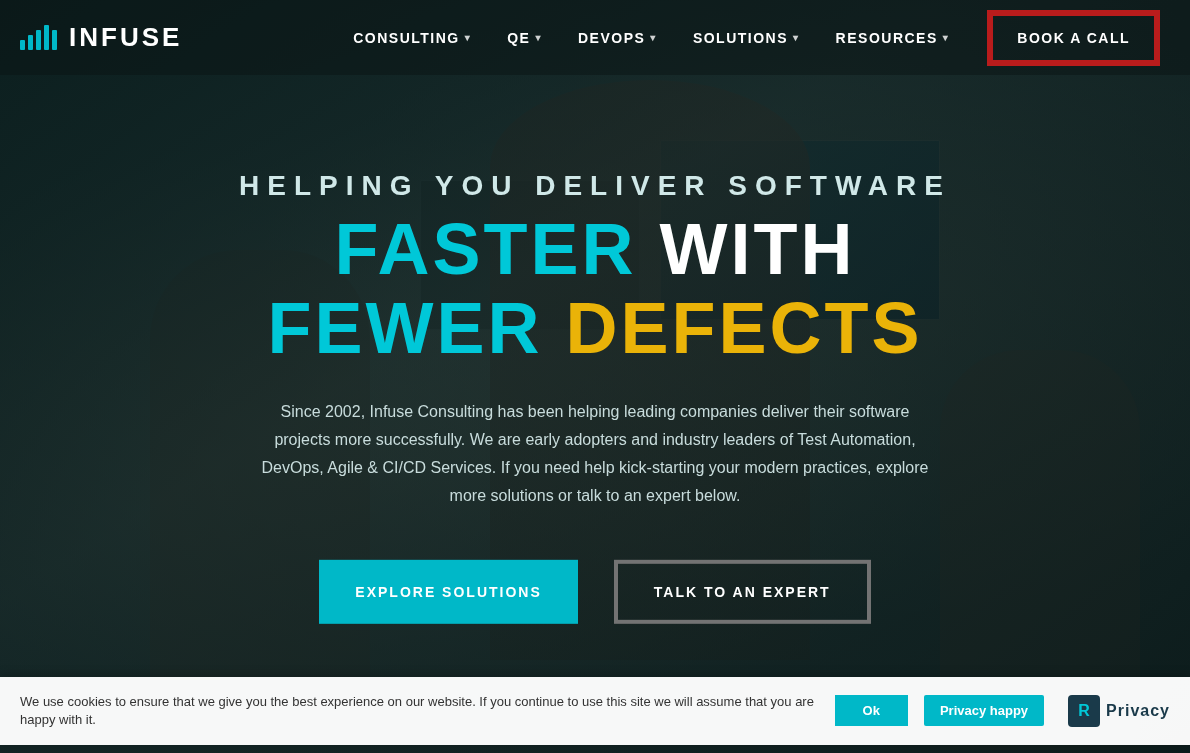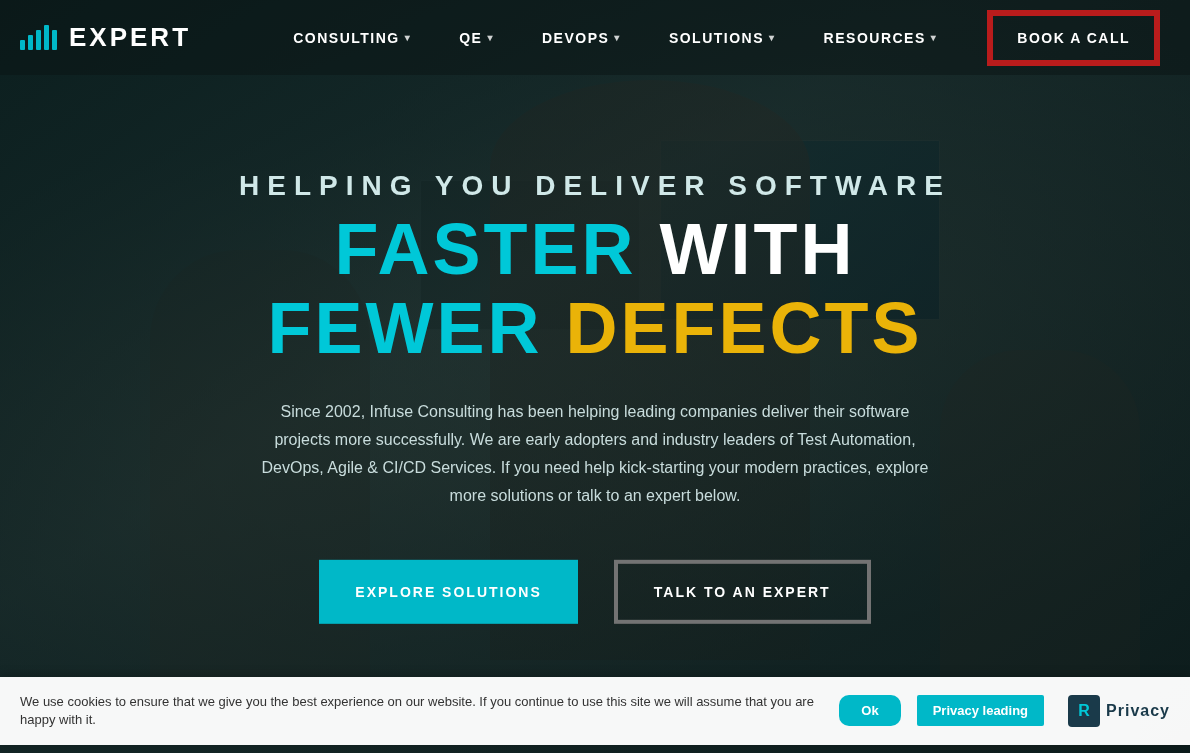--- a/index.html
+++ b/index.html
@@ -88,21 +88,21 @@
     .logo-text {
       color: #ffffff;
       font-size: 26px;
       font-weight: 700;
       letter-spacing: 3px;
     }
 
     .nav-links {
       display: flex;
       align-items: center;
-      gap: 12px;
+      gap: 0;
     }
 
     .nav-item {
       color: #ffffff;
       font-size: 14px;
       font-weight: 600;
       letter-spacing: 1.5px;
       text-transform: uppercase;
       padding: 10px 18px;
       cursor: pointer;
@@ -240,24 +240,24 @@
       font-size: 13px;
       flex: 1;
       line-height: 1.4;
     }
 
     .btn-ok {
       background: #00b8c8;
       color: #ffffff;
       font-size: 13px;
       font-weight: 700;
-      padding: 8px 22px;
+      padding: 8px 28px;
       border: none;
       cursor: pointer;
-      border-radius: 10px;
+      border-radius: 0;
       white-space: nowrap;
     }
 
     .btn-privacy {
       background: #00b8c8;
       color: #ffffff;
       font-size: 13px;
       font-weight: 700;
       padding: 8px 16px;
       border: none;
@@ -373,21 +373,21 @@
 
   <nav class="navbar">
     <a class="logo" href="#">
       <div class="logo-bars">
         <div class="logo-bar"></div>
         <div class="logo-bar"></div>
         <div class="logo-bar"></div>
         <div class="logo-bar"></div>
         <div class="logo-bar"></div>
       </div>
-      <span class="logo-text">EXPERT</span>
+      <span class="logo-text">INFUSE</span>
     </a>
 
     <div class="nav-links">
       <a class="nav-item" href="#">
         <span>CONSULTING</span>
         <span class="nav-chevron">▾</span>
       </a>
       <a class="nav-item" href="#">
         <span>QE</span>
         <span class="nav-chevron">▾</span>
@@ -419,19 +419,19 @@
     <p class="hero-description">Since 2002, Infuse Consulting has been helping leading companies deliver their software projects more successfully. We are early adopters and industry leaders of Test Automation, DevOps, Agile &amp; CI/CD Services. If you need help kick-starting your modern practices, explore more solutions or talk to an expert below.</p>
     <div class="hero-buttons">
       <button class="btn-explore">EXPLORE SOLUTIONS</button>
       <button class="btn-expert">TALK TO AN EXPERT</button>
     </div>
   </div>
 
   <div class="cookie-banner">
     <span class="cookie-text">We use cookies to ensure that we give you the best experience on our website. If you continue to use this site we will assume that you are happy with it.</span>
     <button class="btn-ok">Ok</button>
-    <button class="btn-privacy">Privacy leading</button>
+    <button class="btn-privacy">Privacy happy</button>
     <div class="revain-badge">
       <div class="revain-icon">R</div>
       <span class="revain-text">Privacy</span>
     </div>
   </div>
 </div>
 
 </body></html>

